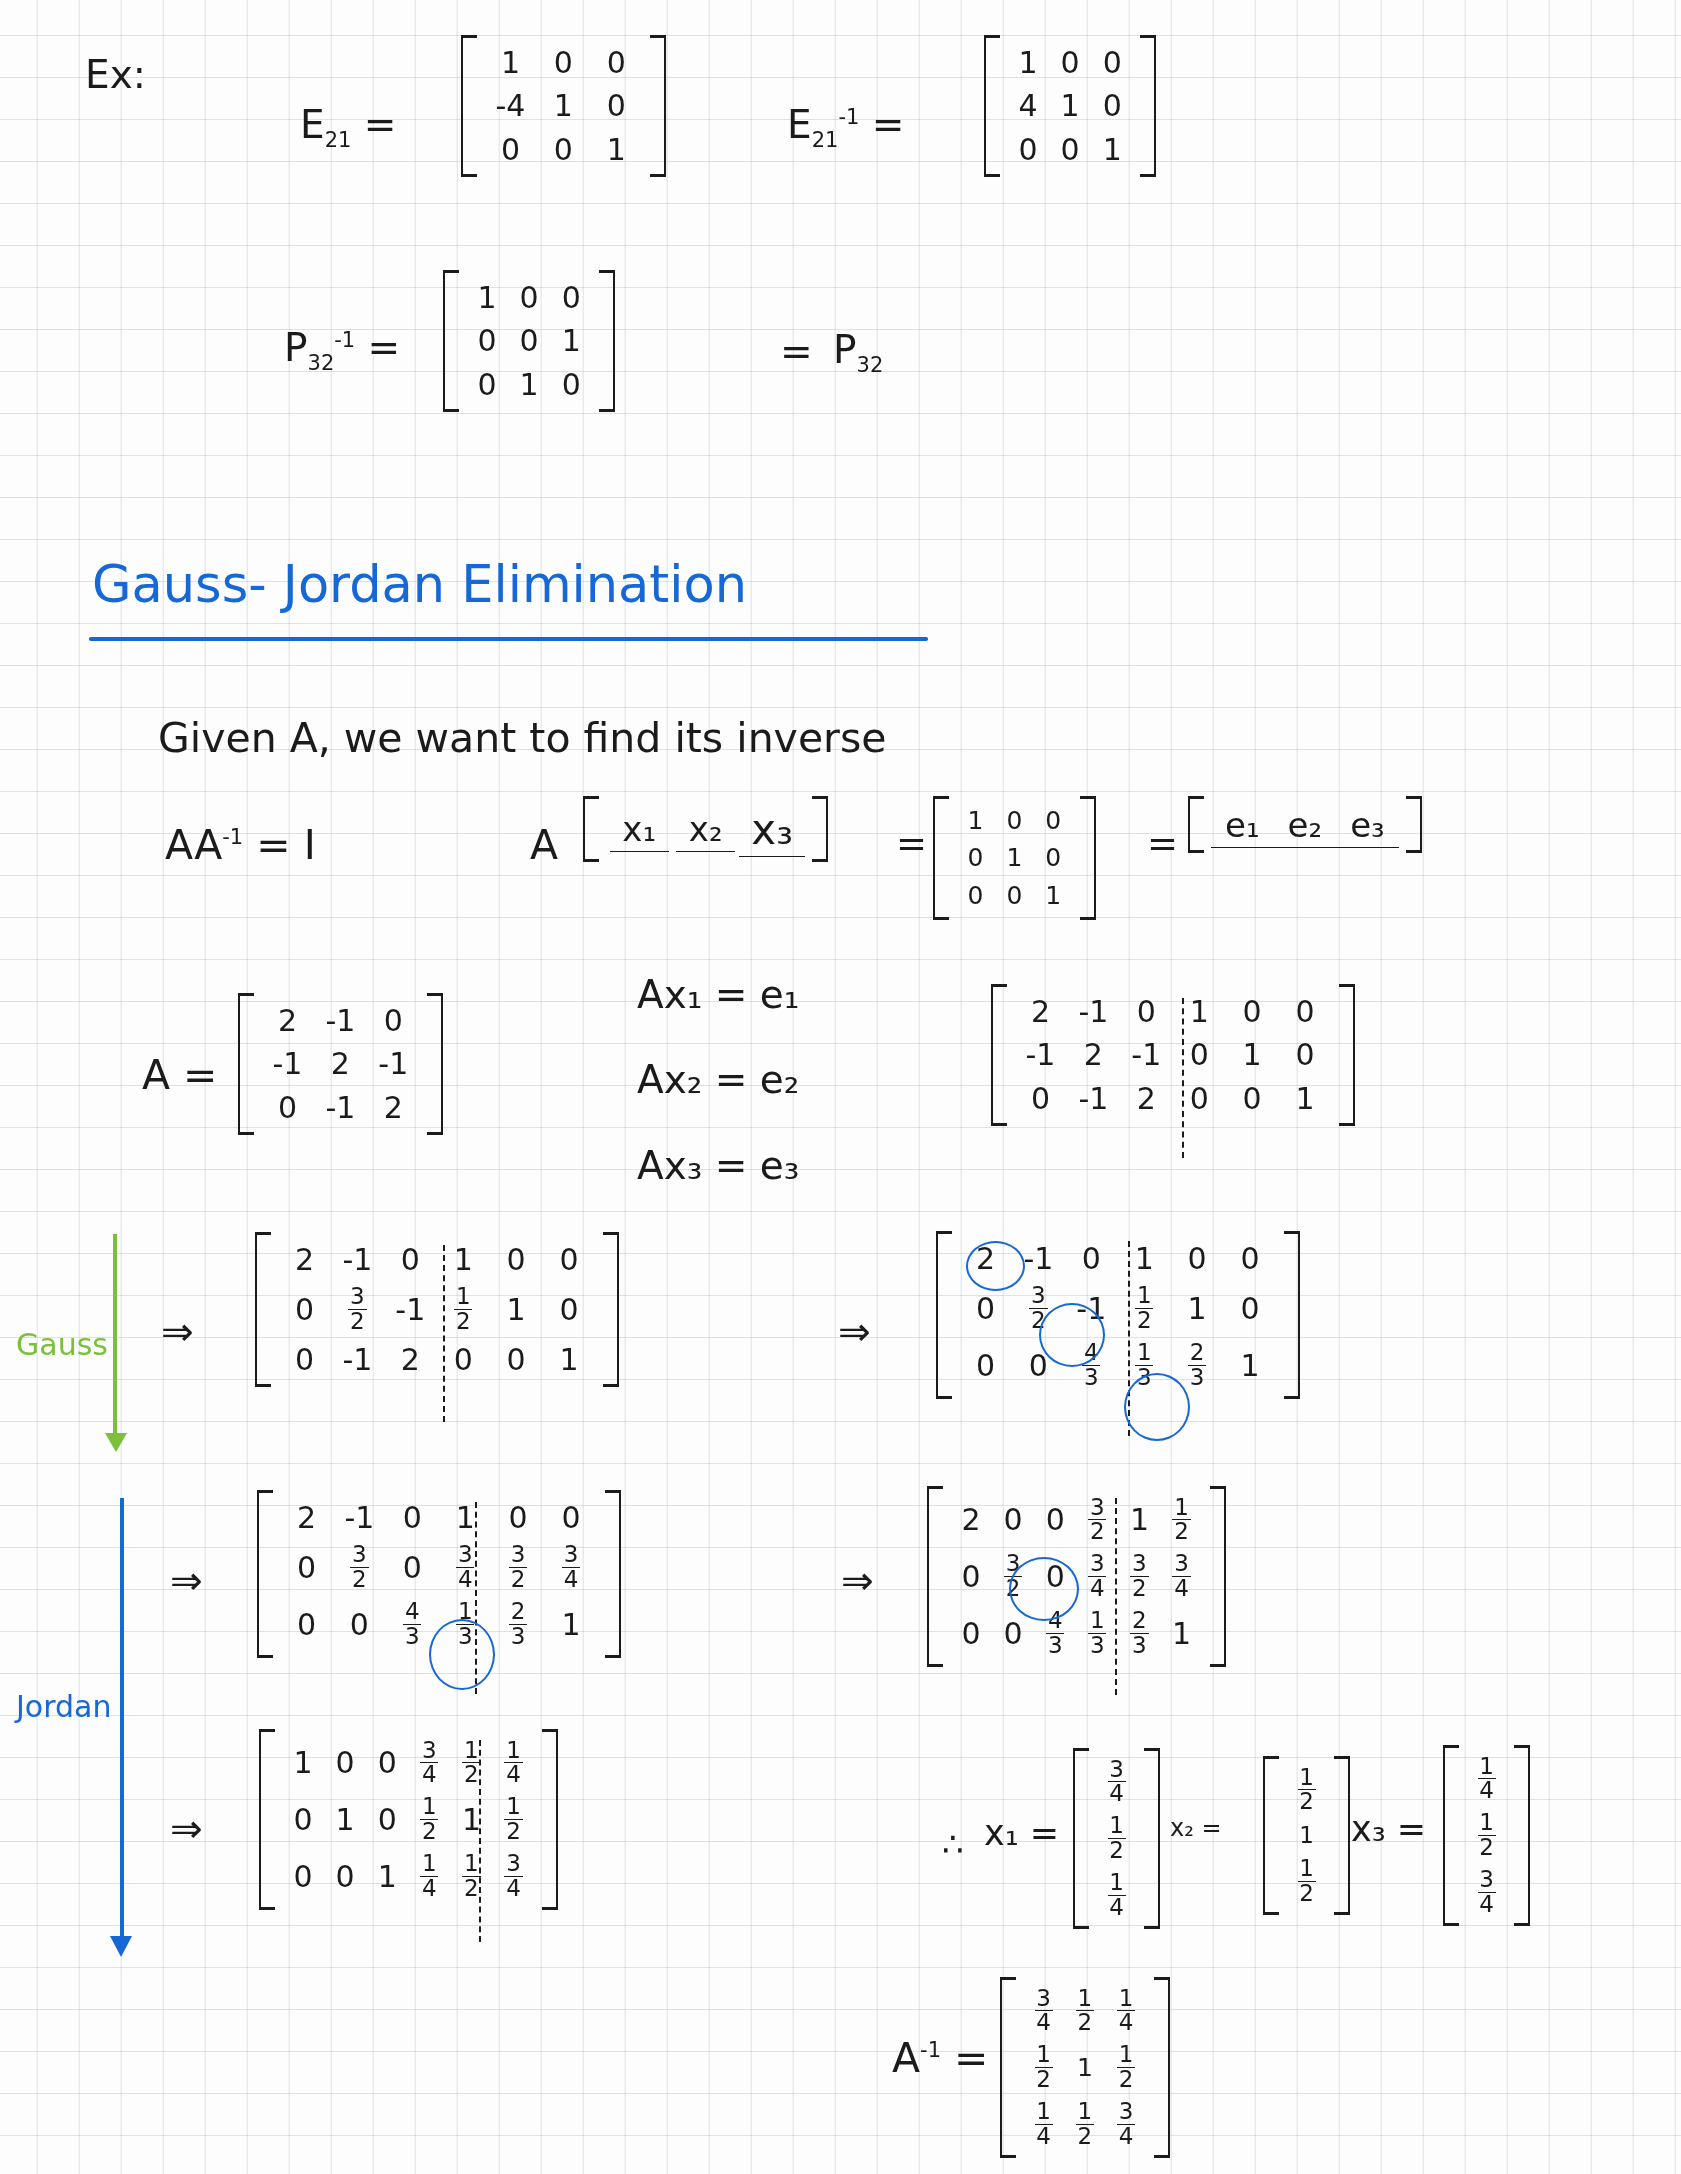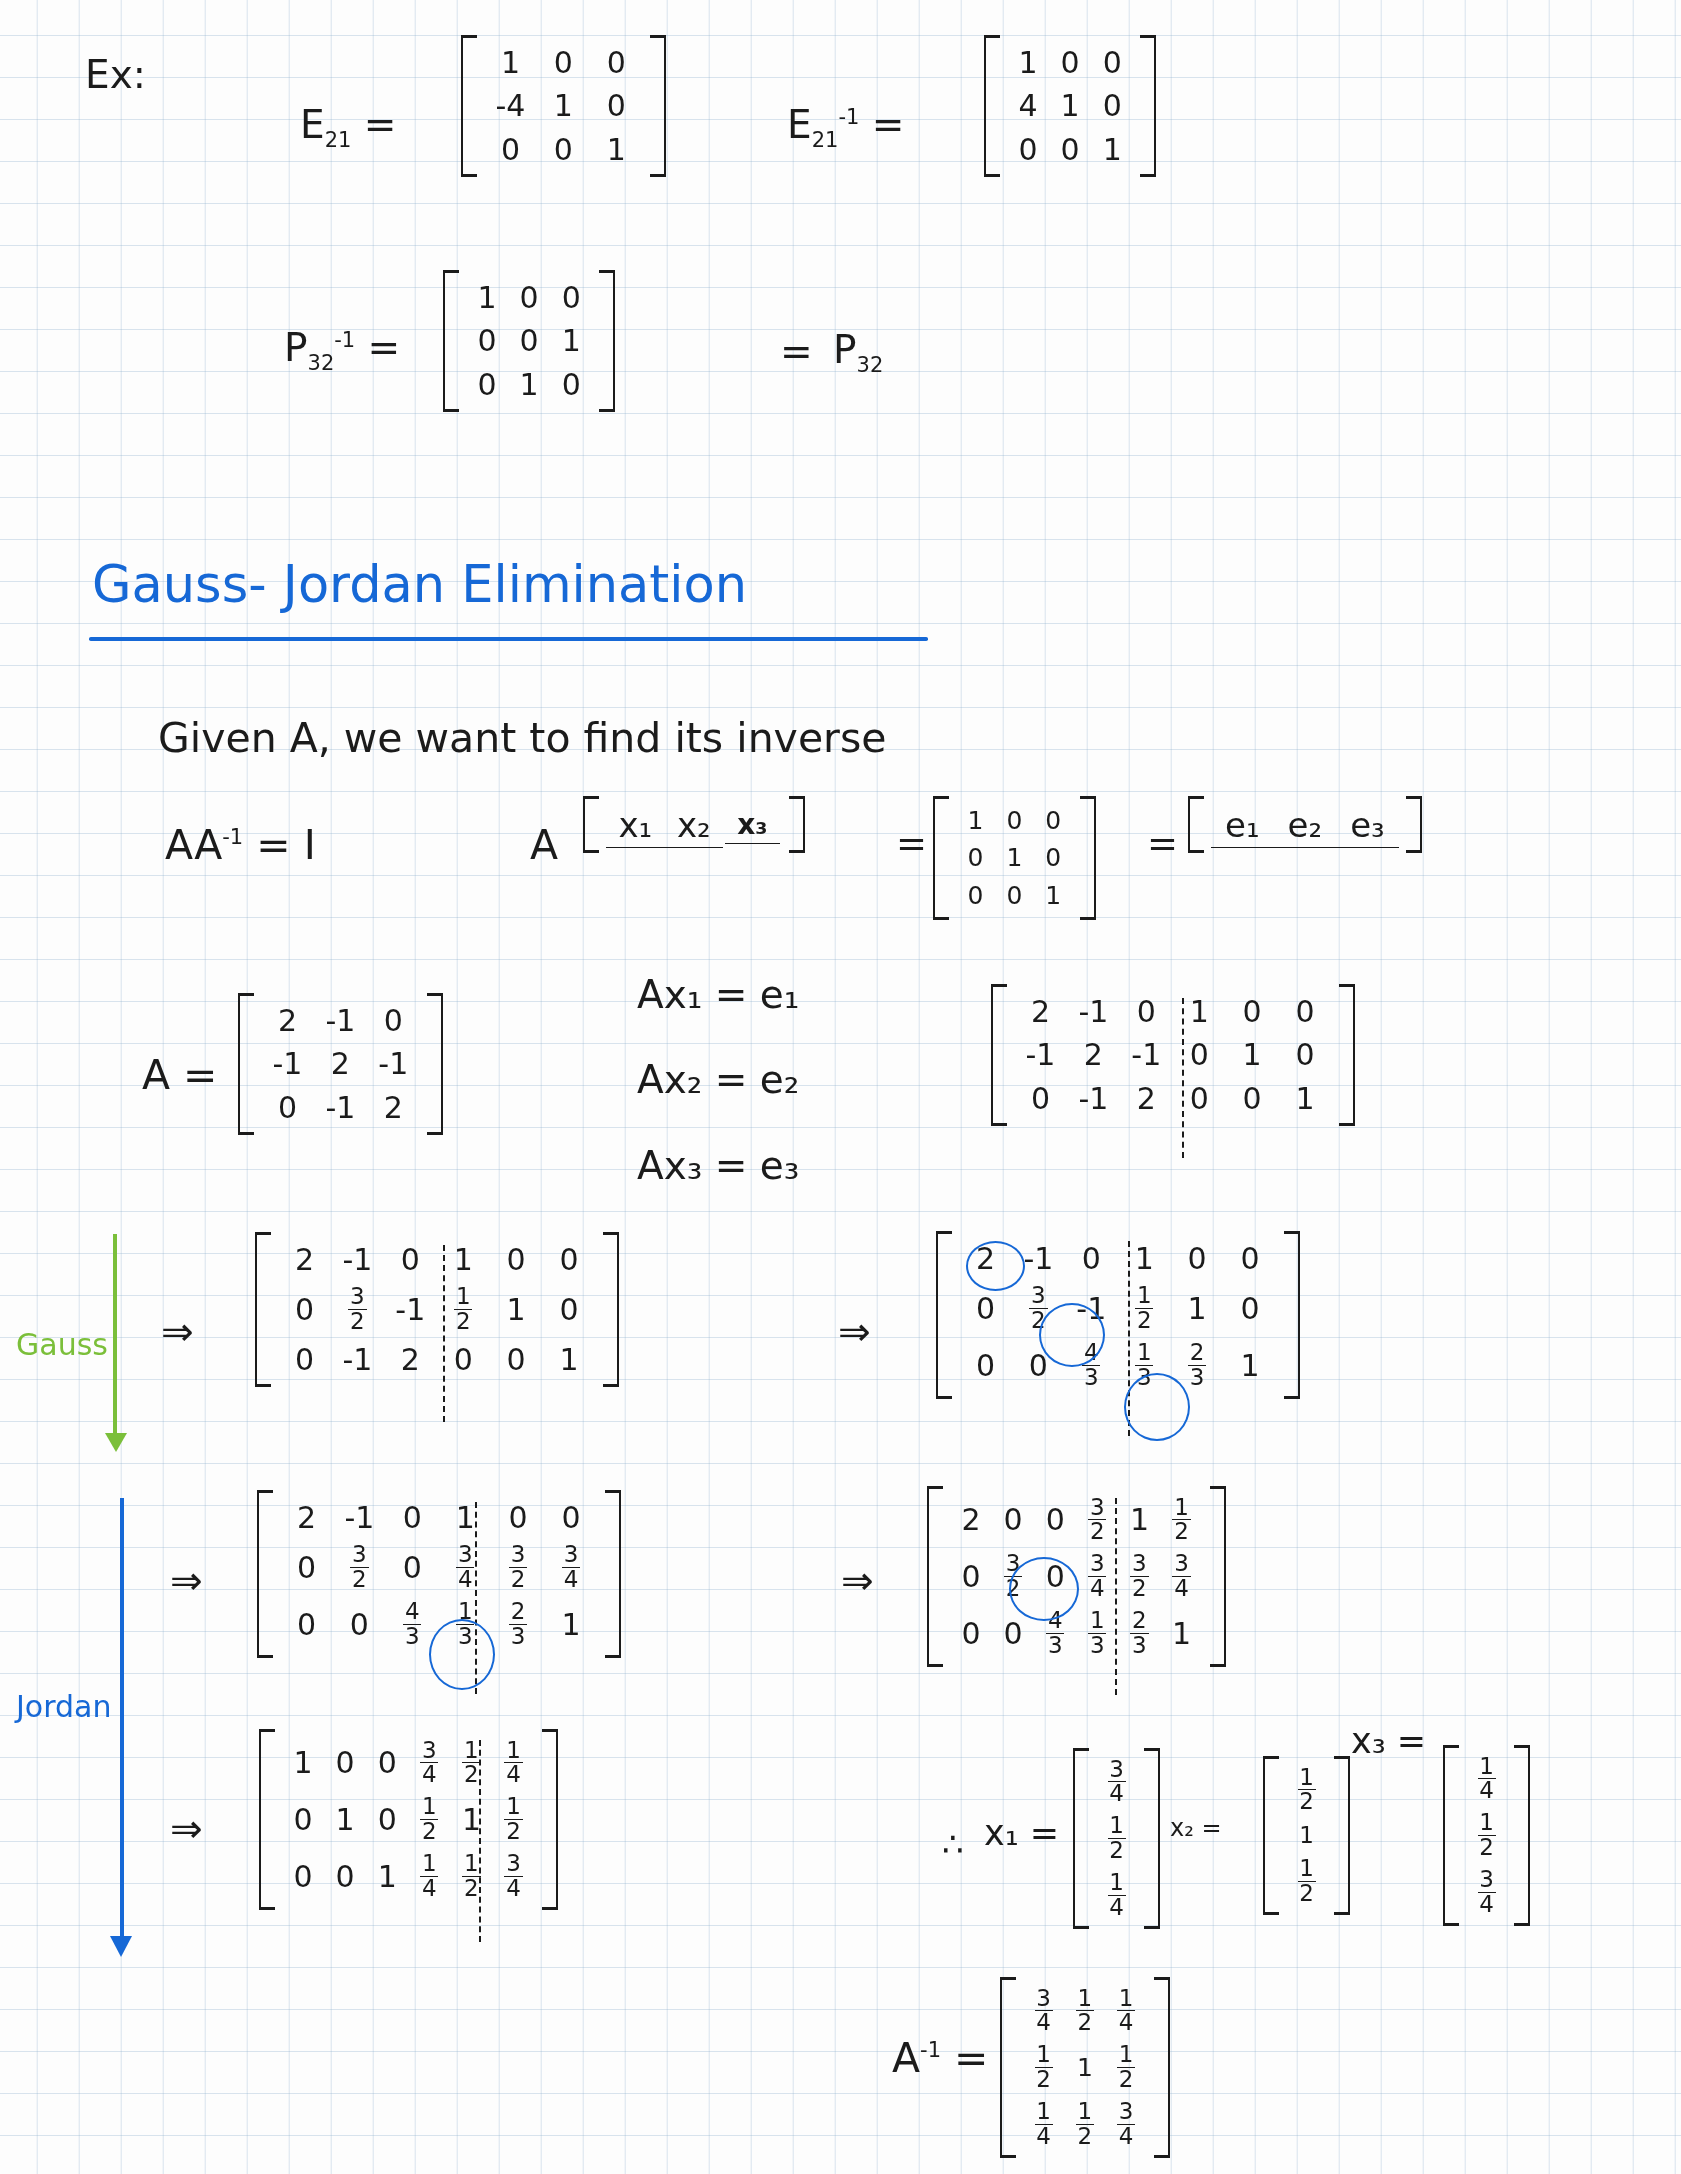--- a/index.html
+++ b/index.html
@@ -190,21 +190,21 @@
     <span>AA</span><span class="sup">-1</span> <span>= I</span>
   </div>
 
   <div class="ink hw" style="left:530px; top:825px; font-size:41px;">A</div>
 
   <div class="matrix" style="left:583px; top:796px;">
     <div class="br l"></div>
     <div class="mbody" id="m-xcols" style="grid-template-columns:repeat(3,1fr);">
         <div style="font-size: 34px; border-bottom: 1.8px solid rgb(27, 27, 27); padding: 3.5px 12.4px 1.8px;">x₁</div>
         <div style="font-size: 34px; border-bottom: 1.8px solid rgb(27, 27, 27); padding: 3.5px 12.4px 1.8px;">x₂</div>
-        <div style="font-size: 28px; border-bottom: 1.8px solid rgb(27, 27, 27); padding: 3.5px 12.4px 1.8px; font-weight: bold;">x₃</div>
+        <div style="font-size: 42px; border-bottom: 1.8px solid rgb(27, 27, 27); padding: 3.5px 12.4px 1.8px;">x₃</div>
       </div>
     <div class="br r"></div>
   </div>
 
   <div class="ink hw" style="left:896px; top:825px; font-size:37px;">=</div>
 
   <div class="matrix" style="left:933px; top:796px;">
     <div class="br l"></div>
     <div class="mbody" id="m-identity" style="grid-template-columns:repeat(3,1fr);">
         <div style="font-size: 25px;">1</div>
@@ -552,21 +552,21 @@
           </span></div>
         <div style="font-size: 23px;">1</div>
         <div style="font-size: 23px;"><span class="frac">
             <span class="num">1</span>
             <span class="den">2</span>
           </span></div>
       </div>
     <div class="br r"></div>
   </div>
 
-  <div class="ink hw" style="left:1351px; top:1724px; font-size:35px;">x₃ =</div>
+  <div class="ink hw" style="left:1351px; top:1812px; font-size:35px;">x₃ =</div>
   <div class="matrix" style="left:1443px; top:1745px;">
     <div class="br l"></div>
     <div class="mbody" id="m-x3" style="grid-template-columns:1fr;">
         <div style="font-size: 23px;"><span class="frac">
             <span class="num">1</span>
             <span class="den">4</span>
           </span></div>
         <div style="font-size: 23px;"><span class="frac">
             <span class="num">1</span>
             <span class="den">2</span>

